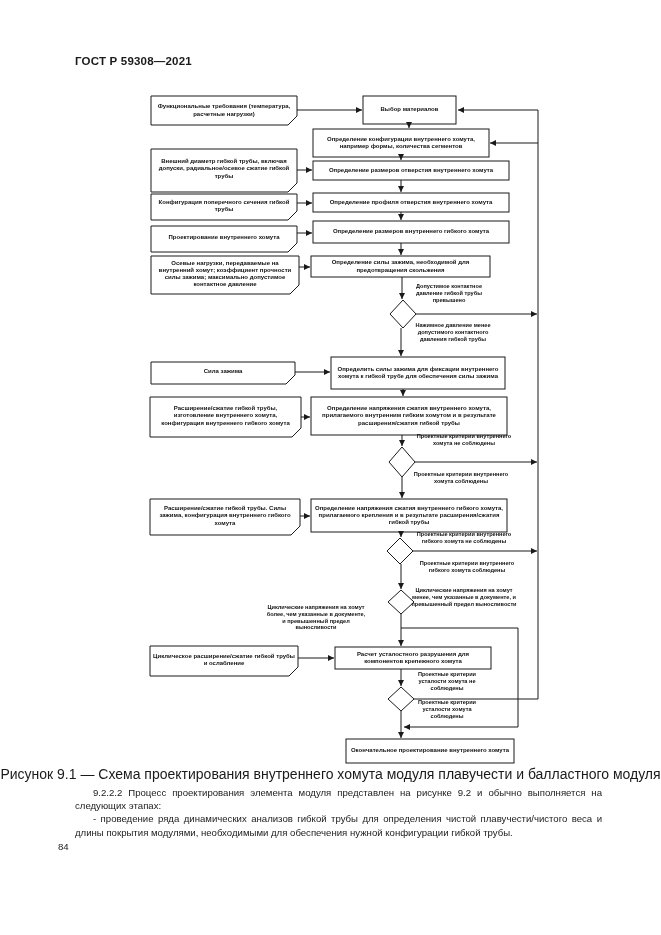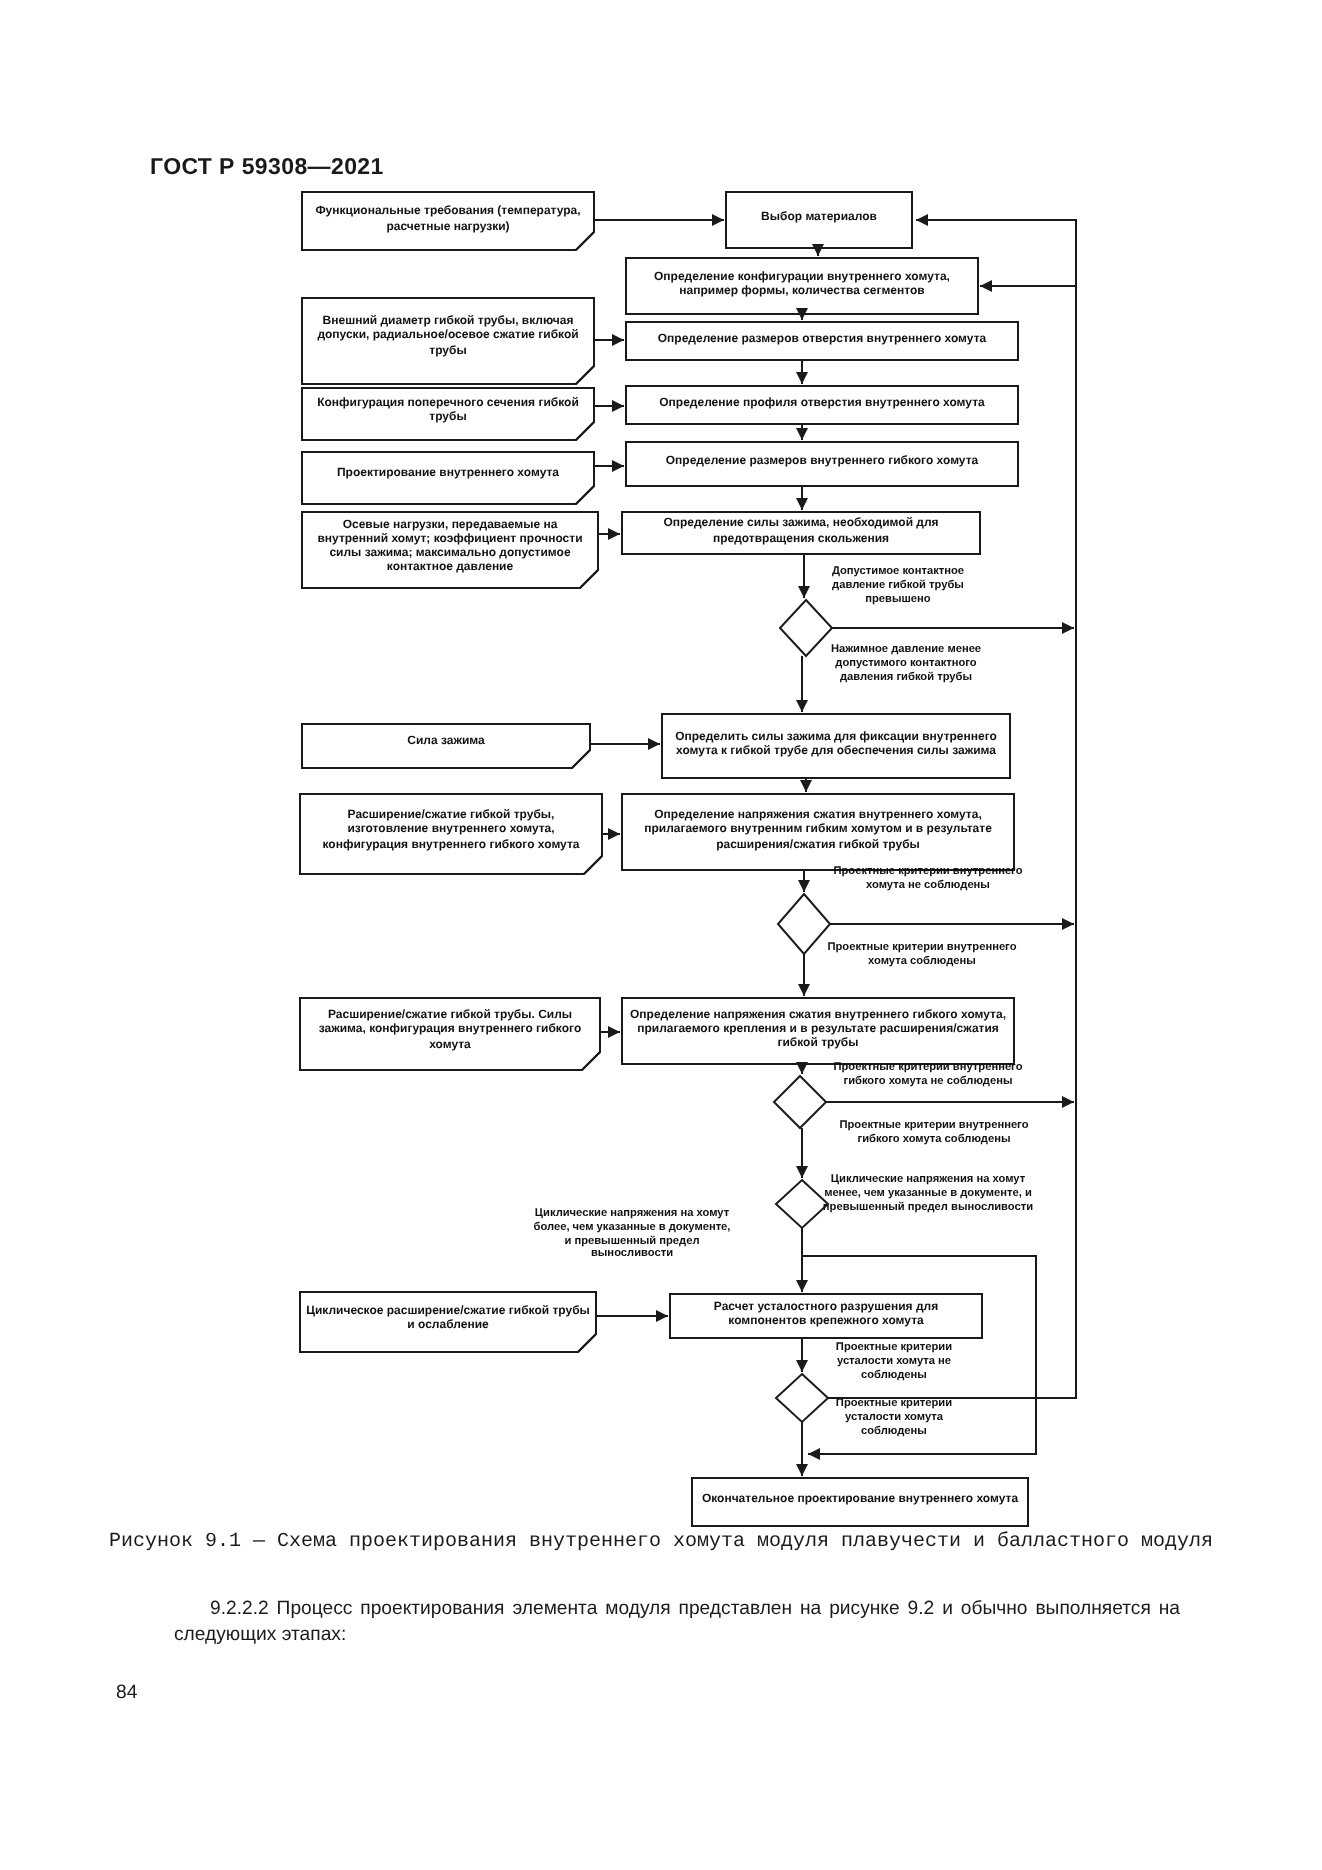--- a/index.html
+++ b/index.html
@@ -1,34 +1,34 @@
 <!DOCTYPE html>
 <html><head>
 <meta charset="utf-8">
 <style>
   html,body{margin:0;padding:0;background:#e8e8e8;}
   .page{
     position:relative;width:661px;height:935px;background:#ffffff;
     font-family:"Liberation Sans",sans-serif;color:#1a1a1a;overflow:hidden;
     margin:0 auto;
   }
-  .gost-header{position:absolute;left:75px;top:55px;font-size:11.5px;font-weight:bold;letter-spacing:.2px;margin-top:23px;}
+  .gost-header{position:absolute;left:75px;top:55px;font-size:11.5px;font-weight:bold;letter-spacing:.2px;}
   svg.wires{position:absolute;left:0;top:0;}
   .node{
     position:absolute;display:flex;align-items:center;justify-content:center;
     text-align:center;font-weight:bold;font-size:6px;line-height:1.18;
     padding:1px 3px;box-sizing:border-box;color:#111;
   }
   .lbl{
     position:absolute;text-align:center;font-weight:bold;font-size:5.6px;
     line-height:1.22;color:#111;
   }
-  .caption{position:absolute;left:0;top:766px;width:661px;text-align:center;font-size:10px;font-family:Liberation Mono, monospace;}
+  .caption{position:absolute;left:0;top:766px;width:661px;text-align:center;font-size:14px;}
   .bodytext{position:absolute;left:75px;top:786px;width:527px;font-size:9.6px;line-height:1.38;text-align:justify;}
-  .bodytext p{margin:12px;}
+  .bodytext p{margin:0;}
   .bodytext p.ind{text-indent:18px;}
   .pagenum{position:absolute;left:58px;top:841px;font-size:9.6px;}
 </style>
 </head>
 <body>
 
 <div class="page">
 
   <div class="gost-header">ГОСТ Р 59308—2021</div>
 
@@ -146,16 +146,17 @@
   <div class="lbl" style="left:413px;top:531px;width:102px">Проектные критерии внутреннего гибкого хомута не соблюдены</div>
   <div class="lbl" style="left:418px;top:560px;width:98px">Проектные критерии внутреннего гибкого хомута соблюдены</div>
   <div class="lbl" style="left:410px;top:587px;width:108px">Циклические напряжения на хомут менее, чем указанные в документе, и превышенный предел выносливости</div>
   <div class="lbl" style="left:266px;top:604px;width:100px">Циклические напряжения на хомут более, чем указанные в документе, и превышенный предел выносливости</div>
   <div class="lbl" style="left:408px;top:671px;width:78px">Проектные критерии усталости хомута не соблюдены</div>
   <div class="lbl" style="left:408px;top:699px;width:78px">Проектные критерии усталости хомута соблюдены</div>
 
   <div class="caption">Рисунок 9.1 — Схема проектирования внутреннего хомута модуля плавучести и балластного модуля</div>
   <div class="bodytext">
     <p class="ind">9.2.2.2 Процесс проектирования элемента модуля представлен на рисунке 9.2 и обычно выполняется на следующих этапах:</p>
+    <p class="ind">- проведение ряда динамических анализов гибкой трубы для определения чистой плавучести/чистого веса и длины покрытия модулями, необходимыми для обеспечения нужной конфигурации гибкой трубы.</p>
   </div>
   <div class="pagenum">84</div>
 
 </div>
 
 </body></html>

